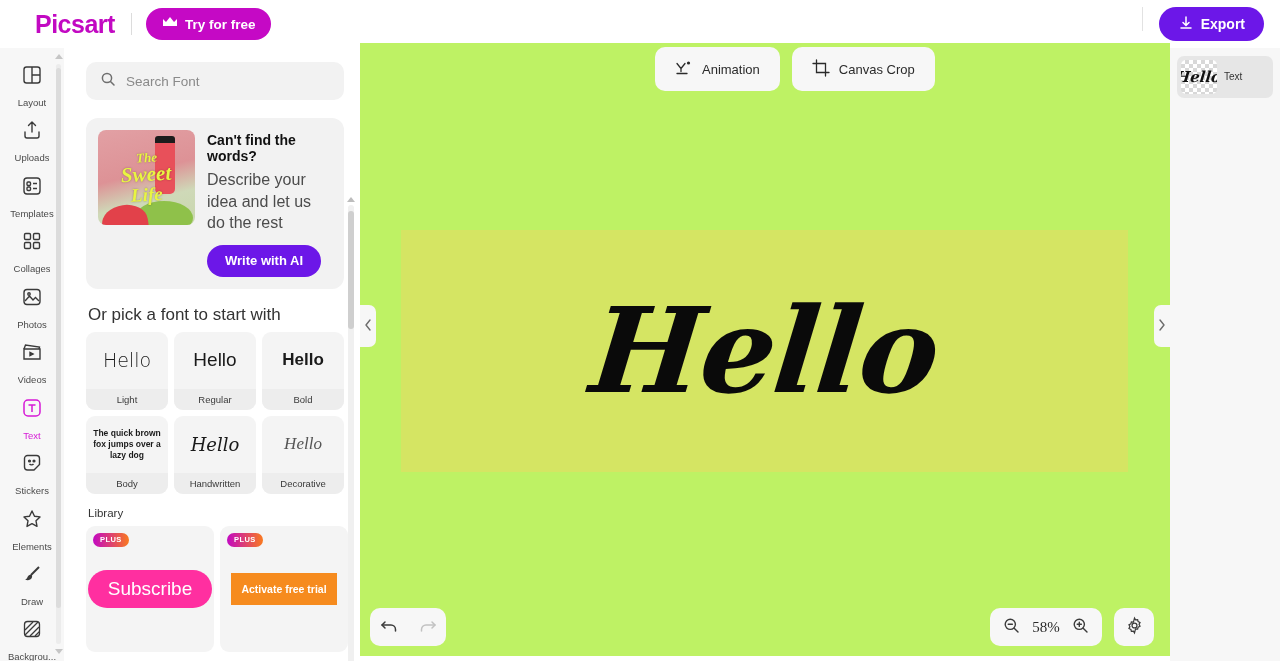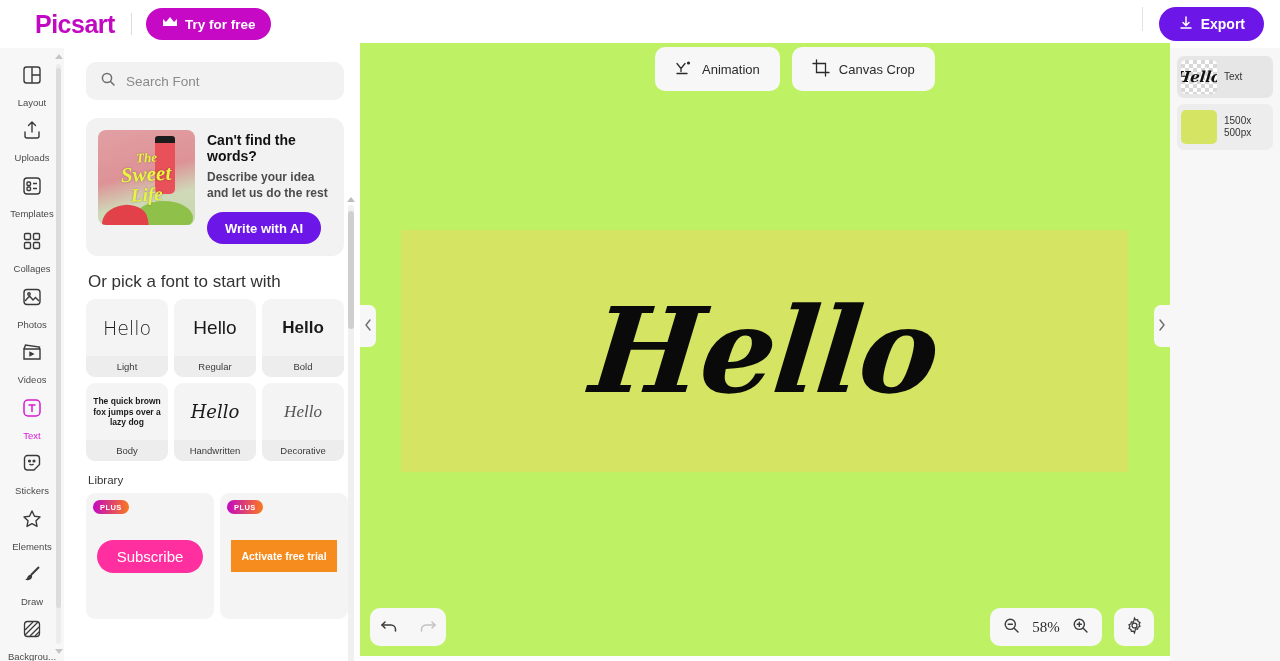--- a/index.html
+++ b/index.html
@@ -114,21 +114,21 @@
     align-items: center; justify-content: center; gap: 0;
     color: #e9f542; font-weight: 800; font-style: italic;
     font-family: "Liberation Serif", serif; text-shadow: 0 0 2px rgba(0,0,0,.35);
     line-height: 1;
   }
   .promo-thumb .ttl .l1 { font-size: 13px; transform: rotate(-3deg); }
   .promo-thumb .ttl .l2 { font-size: 21px; transform: rotate(-3deg); }
   .promo-thumb .ttl .l3 { font-size: 19px; transform: rotate(-3deg); }
   .promo-body { flex: 1; padding-top: 2px; }
   .promo-h { font-size: 14px; font-weight: 700; color: #111; }
-  .promo-p { font-size: 12px; color: #4c4c4c; line-height: 1.35; margin-top: 5px; font-weight: bold; }
+  .promo-p { font-size: 16px; color: #4c4c4c; line-height: 1.35; margin-top: 5px; }
   .ai-btn {
     margin-top: 11px; height: 32px; border-radius: 17px; border: none;
     background: #6c17e8; color: #fff; font-size: 13px; font-weight: 700;
     padding: 0 18px; cursor: pointer; font-family: "Liberation Sans", sans-serif;
   }
   .pick-label { font-size: 17px; color: #333; margin: 16px 0 7px 2px; }
   .font-grid { display: grid; grid-template-columns: repeat(3, 82px); gap: 6px; }
   .font-card {
     height: 78px; background: #f4f4f4; border-radius: 9px; overflow: hidden;
     display: flex; flex-direction: column; cursor: pointer;
@@ -154,21 +154,21 @@
     display: flex; align-items: center; justify-content: center; cursor: pointer;
   }
   .plus-badge {
     position: absolute; left: 7px; top: 7px; height: 14px; padding: 0 7px;
     border-radius: 8px; background: linear-gradient(90deg,#c209c2,#f97a1f);
     color: #fff; font-size: 7.5px; font-weight: 800; letter-spacing: .4px;
     display: flex; align-items: center;
   }
   .sub-pill {
     background: #ff2fa0; color: #fff; border-radius: 20px; padding: 8px 20px;
-    font-size: 15px; font-weight: 500;
+    font-size: 19px; font-weight: 500;
   }
   .trial-rect {
     background: #f68b1e; color: #fff; padding: 10px 10px; font-size: 10.5px;
     font-weight: 600;
   }
   .panel-scroll { position: absolute; right: 6px; top: 155px; width: 6px; height: 500px; }
   .panel-scroll .track { position: absolute; inset: 0; background: #f0f0f0; border-radius: 3px; }
   .panel-scroll .thumb { position: absolute; top: 6px; left: 0; width: 6px; height: 118px; background: #cfcfcf; border-radius: 3px; }
   .sc-arrow { position: absolute; left: -1px; width:0; height:0; }
   .sc-arrow.up { top:-8px; border-left:4px solid transparent; border-right:4px solid transparent; border-bottom:5px solid #bdbdbd;}
@@ -581,22 +581,15 @@
     </div>
   </div>
 
   <div class="layers">
     <div class="layer sel">
       <div class="layer-th checker">
         <span class="mini-hello">Hello</span>
       </div>
       <div class="layer-txt">Text</div>
     </div>
-    <div class="layer dim">
-      <div class="layer-th green"></div>
-      <div class="layer-txt">
-        <div>1500x</div>
-        <div>500px</div>
-      </div>
-    </div>
   </div>
 
 </div>
 
 </body></html>

